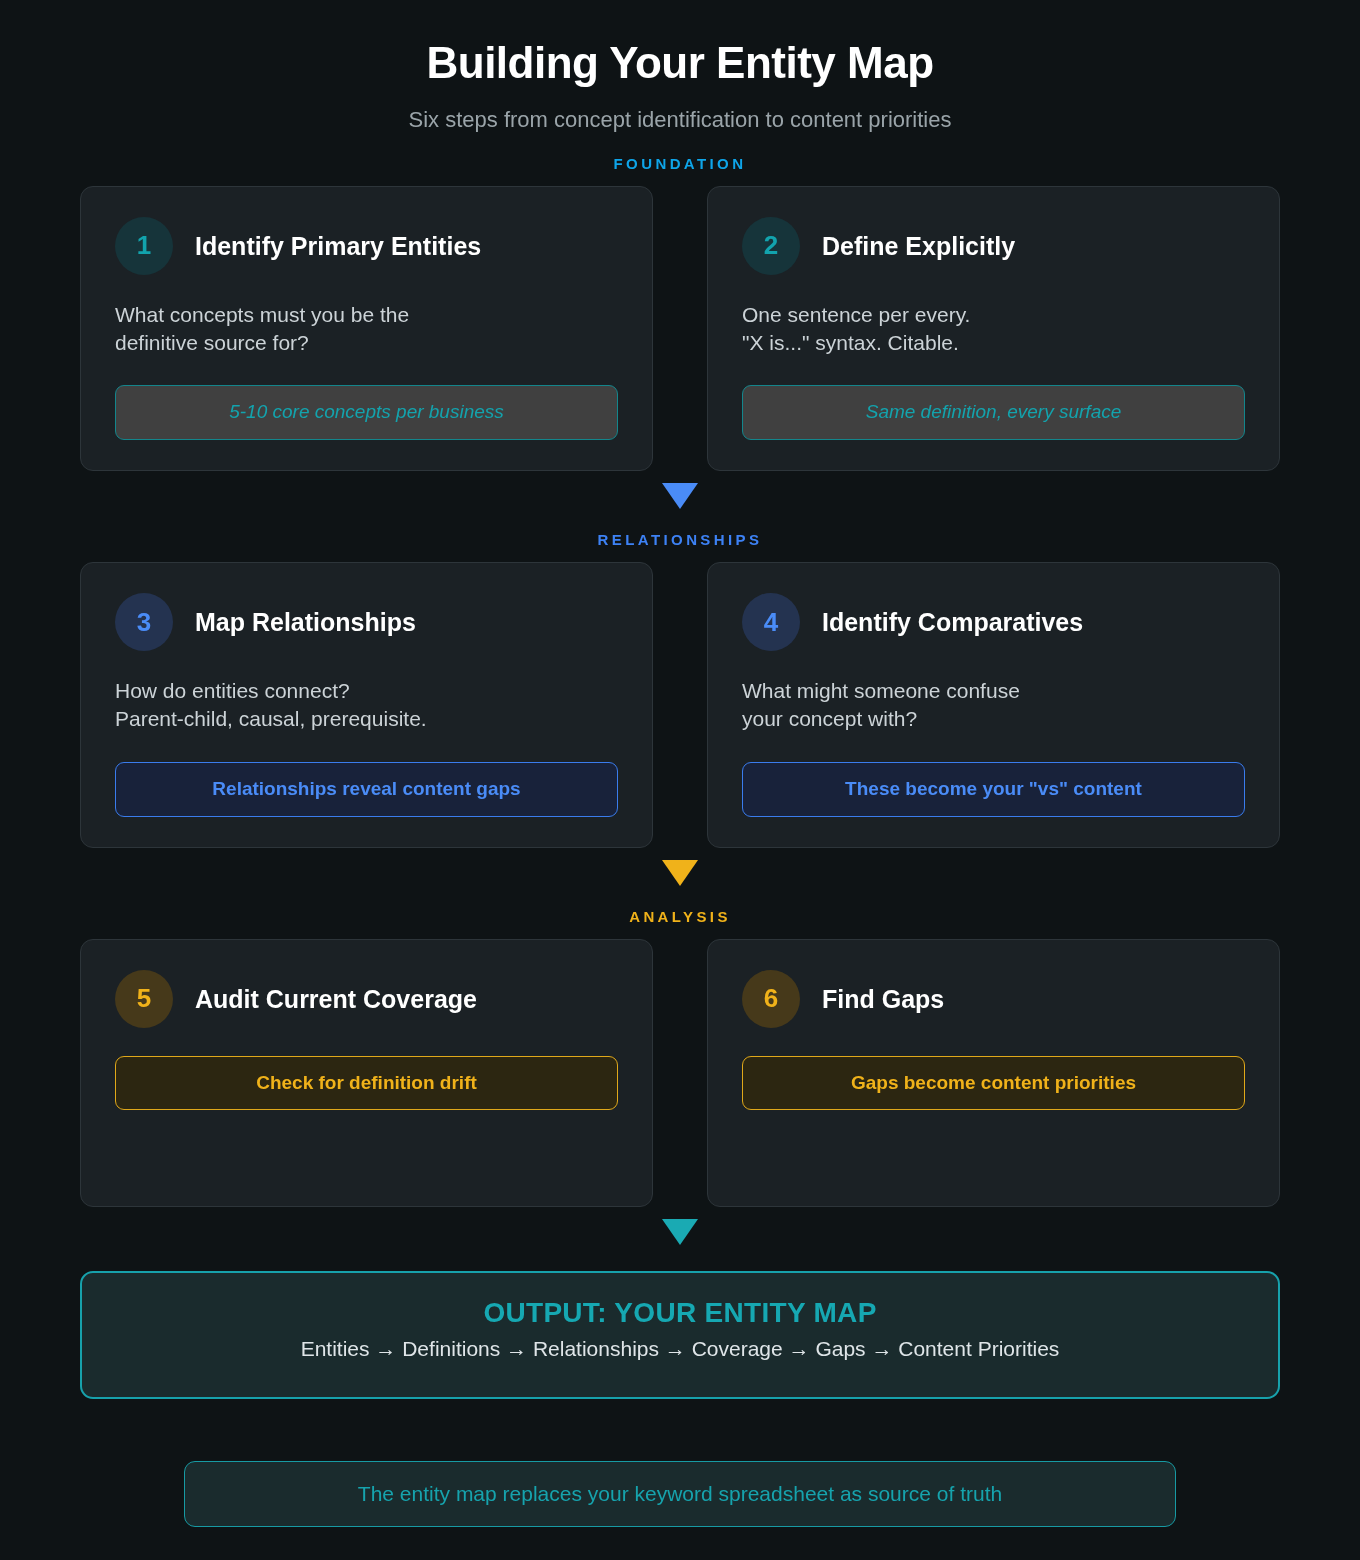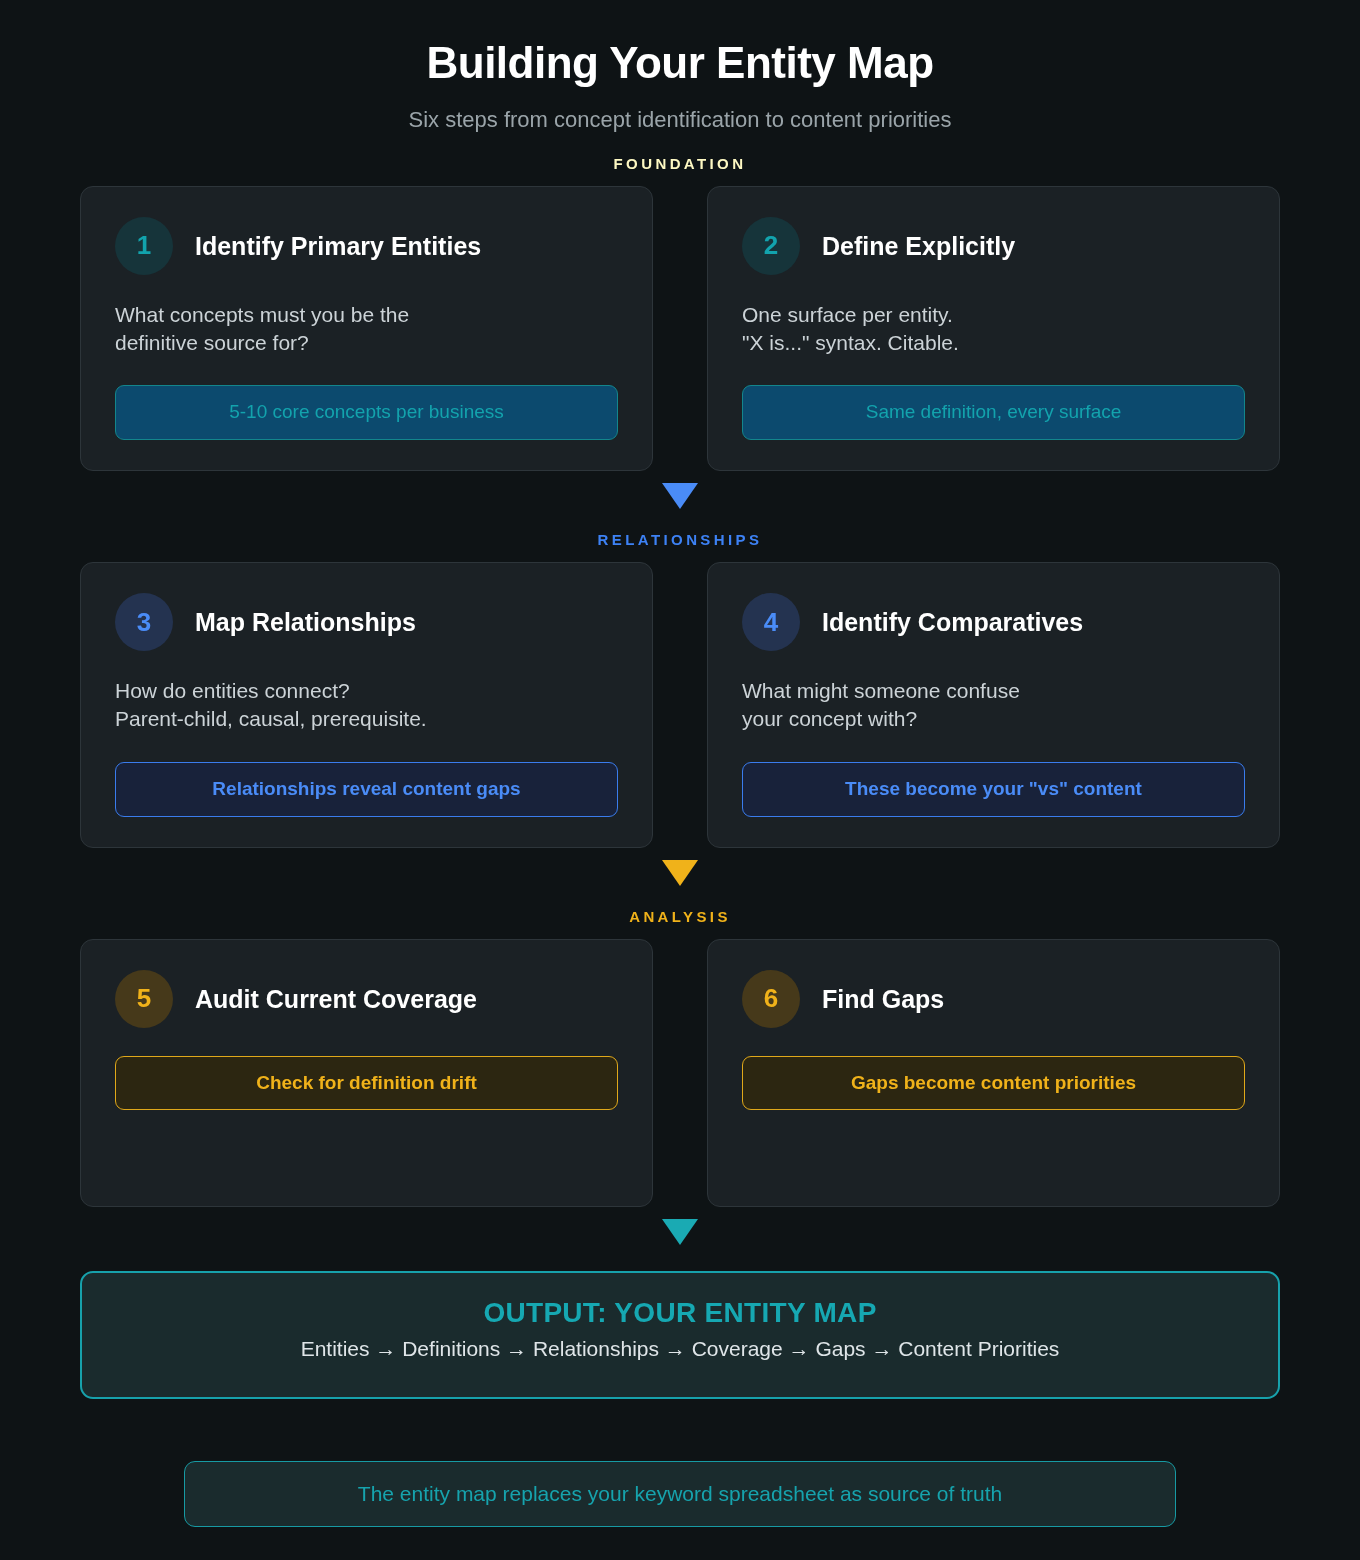--- a/index.html
+++ b/index.html
@@ -43,21 +43,21 @@
 
   
   .stage-label {
     text-align: center;
     font-size: 15px;
     font-weight: bold;
     letter-spacing: 3.4px;
     margin-top: 22px;
     margin-bottom: 14px;
   }
-  .stage-label.teal  { color: #fef9c3; }
+  .stage-label.teal  { color: #0ea5e9; }
   .stage-label.blue  { color: #3d82f5; }
   .stage-label.amber { color: #f0b21a; }
 
   
   .arrow-wrap {
     display: flex;
     justify-content: center;
     margin-top: 12px;
   }
   .arrow {
@@ -121,21 +121,21 @@
 
   .pill {
     margin-top: 28px;
     border-radius: 9px;
     text-align: center;
     font-size: 19px;
     font-weight: bold;
     padding: 15px 10px;
     line-height: 1.2;
   }
-  .pill.teal  { background: #0c4a6e; border: 1.5px solid #13868c; color: #13a3ad; font-weight: normal; }
+  .pill.teal  { background: #404040; border: 1.5px solid #13868c; color: #13a3ad; font-weight: normal; font-style: italic; }
   .pill.blue  { background: #18223a; border: 1.5px solid #3a7ced; color: #4a8cf7; }
   .pill.amber { background: #2c2611; border: 1.5px solid #e0a81a; color: #f0b21a; }
 
   
   .output-box {
     margin-top: 26px;
     background: #1a2b2d;
     border: 2px solid #17a1ab;
     border-radius: 13px;
     text-align: center;
@@ -193,21 +193,21 @@
       </div>
       <div class="pill teal">5-10 core concepts per business</div>
     </div>
 
     <div class="card">
       <div class="card-head">
         <div class="badge teal">2</div>
         <div class="card-title">Define Explicitly</div>
       </div>
       <div class="card-body">
-        <span>One surface per entity.</span>
+        <span>One sentence per every.</span>
         <span>"X is..." syntax. Citable.</span>
       </div>
       <div class="pill teal">Same definition, every surface</div>
     </div>
 
   </div>
 
   <div class="arrow-wrap">
     <div class="arrow blue"></div>
   </div>

